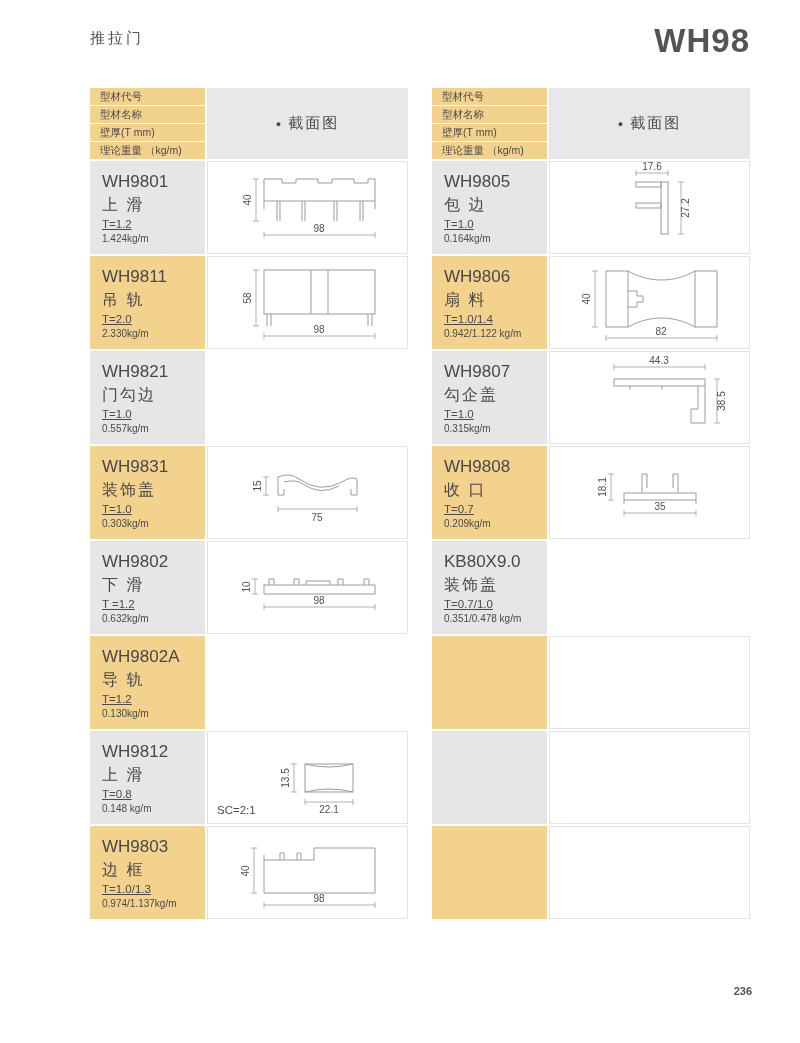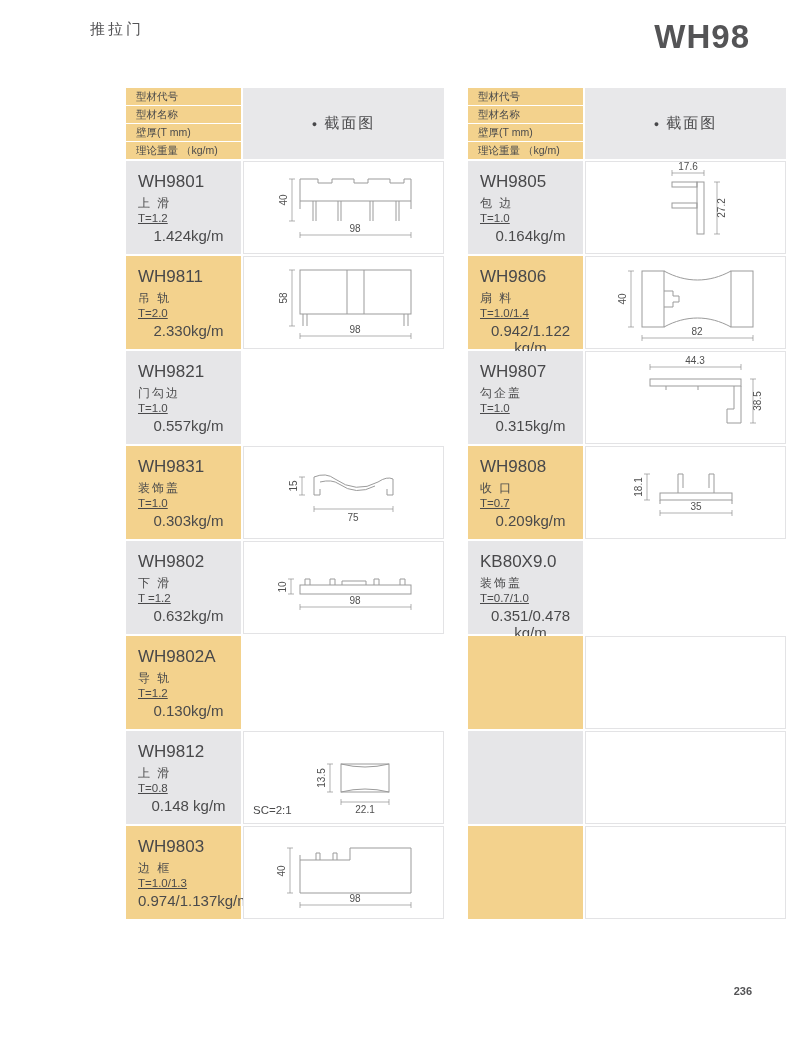--- a/index.html
+++ b/index.html
@@ -1,42 +1,42 @@
 <!DOCTYPE html>
 <html><head>
 <meta charset="utf-8">
 <style>
   html,body{margin:0;padding:0;}
   body{
     width:800px;height:1043px;background:#ffffff;position:relative;
     font-family:"Liberation Sans","DejaVu Sans",sans-serif;color:#4a4a4b;
     overflow:hidden;
   }
-  .titlebar{position:absolute;left:90px;right:50px;top:20px;display:flex;justify-content:space-between;align-items:flex-start;height:40px;}
+  .titlebar{position:absolute;left:90px;right:50px;top:20px;display:flex;justify-content:space-between;align-items:center;height:40px;}
   .doc-title{font-size:15px;letter-spacing:3px;color:#545456;padding-bottom:4px;}
   .series-title{font-size:33px;font-weight:bold;color:#545456;letter-spacing:1px;line-height:1;}
 
-  .tables{position:absolute;top:88px;left:90px;display:flex;gap:24px;margin-left:36px;}
+  .tables{position:absolute;top:88px;left:90px;display:flex;gap:24px;}
   .ptable{width:318px;}
 
   .thead{display:flex;gap:2px;margin-bottom:2px;height:71px;}
   .hleft{width:115px;display:flex;flex-direction:column;gap:1px;}
   .hrow{background:#f3d28d;flex:1;font-size:10.5px;display:flex;align-items:center;padding-left:10px;color:#4a4a4b;}
   .hright{flex:1;background:#e8e8ea;display:flex;align-items:center;justify-content:center;font-size:15px;color:#48484a;gap:7px;letter-spacing:2px;}
   .bullet{font-size:9px;letter-spacing:0;}
 
   .trow{display:flex;gap:2px;margin-bottom:2px;height:93px;}
   .lcell{width:115px;box-sizing:border-box;padding:11px 2px 10px 12px;display:flex;flex-direction:column;}
   .lcell.gray{background:#e6e6e8;}
   .lcell.yellow{background:#f3d28d;}
   .code{font-size:17px;color:#48484a;}
-  .pname{font-size:12px;margin-top:3px;letter-spacing:2px;}
+  .pname{font-size:16px;margin-top:3px;letter-spacing:2px;}
   .spacer{flex:1;}
   .thick{font-size:11.5px;text-decoration:underline;}
-  .weight{font-size:15px;margin-top:3px;text-align:center;}
+  .weight{font-size:10px;margin-top:3px;}
   .dcell{flex:1;background:#fff;border:1px solid #e3e3e5;position:relative;box-sizing:border-box;}
   .dcell svg{display:block;width:199px;height:91px;}
   .scnote{position:absolute;left:9px;bottom:7px;font-size:11.5px;color:#4a4a4b;}
 
   .pf{fill:none;stroke:#9b9b9b;stroke-width:1;}
   .dl{stroke:#8f8f8f;stroke-width:0.7;fill:none;}
   .dt{font-size:10px;fill:#4f4f4f;font-family:"Liberation Sans","DejaVu Sans",sans-serif;}
 
   .pagenum{position:absolute;right:48px;bottom:46px;font-size:11px;font-weight:bold;color:#545456;}
 </style>

